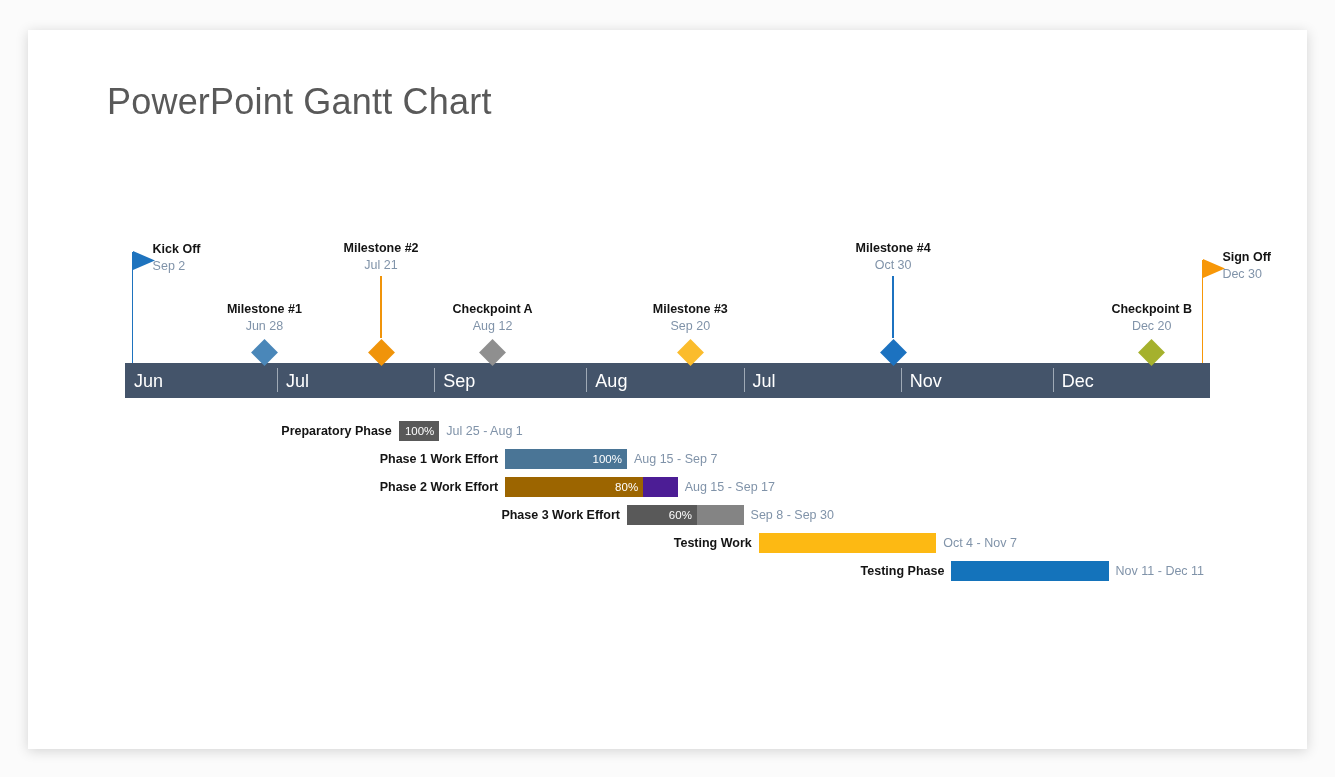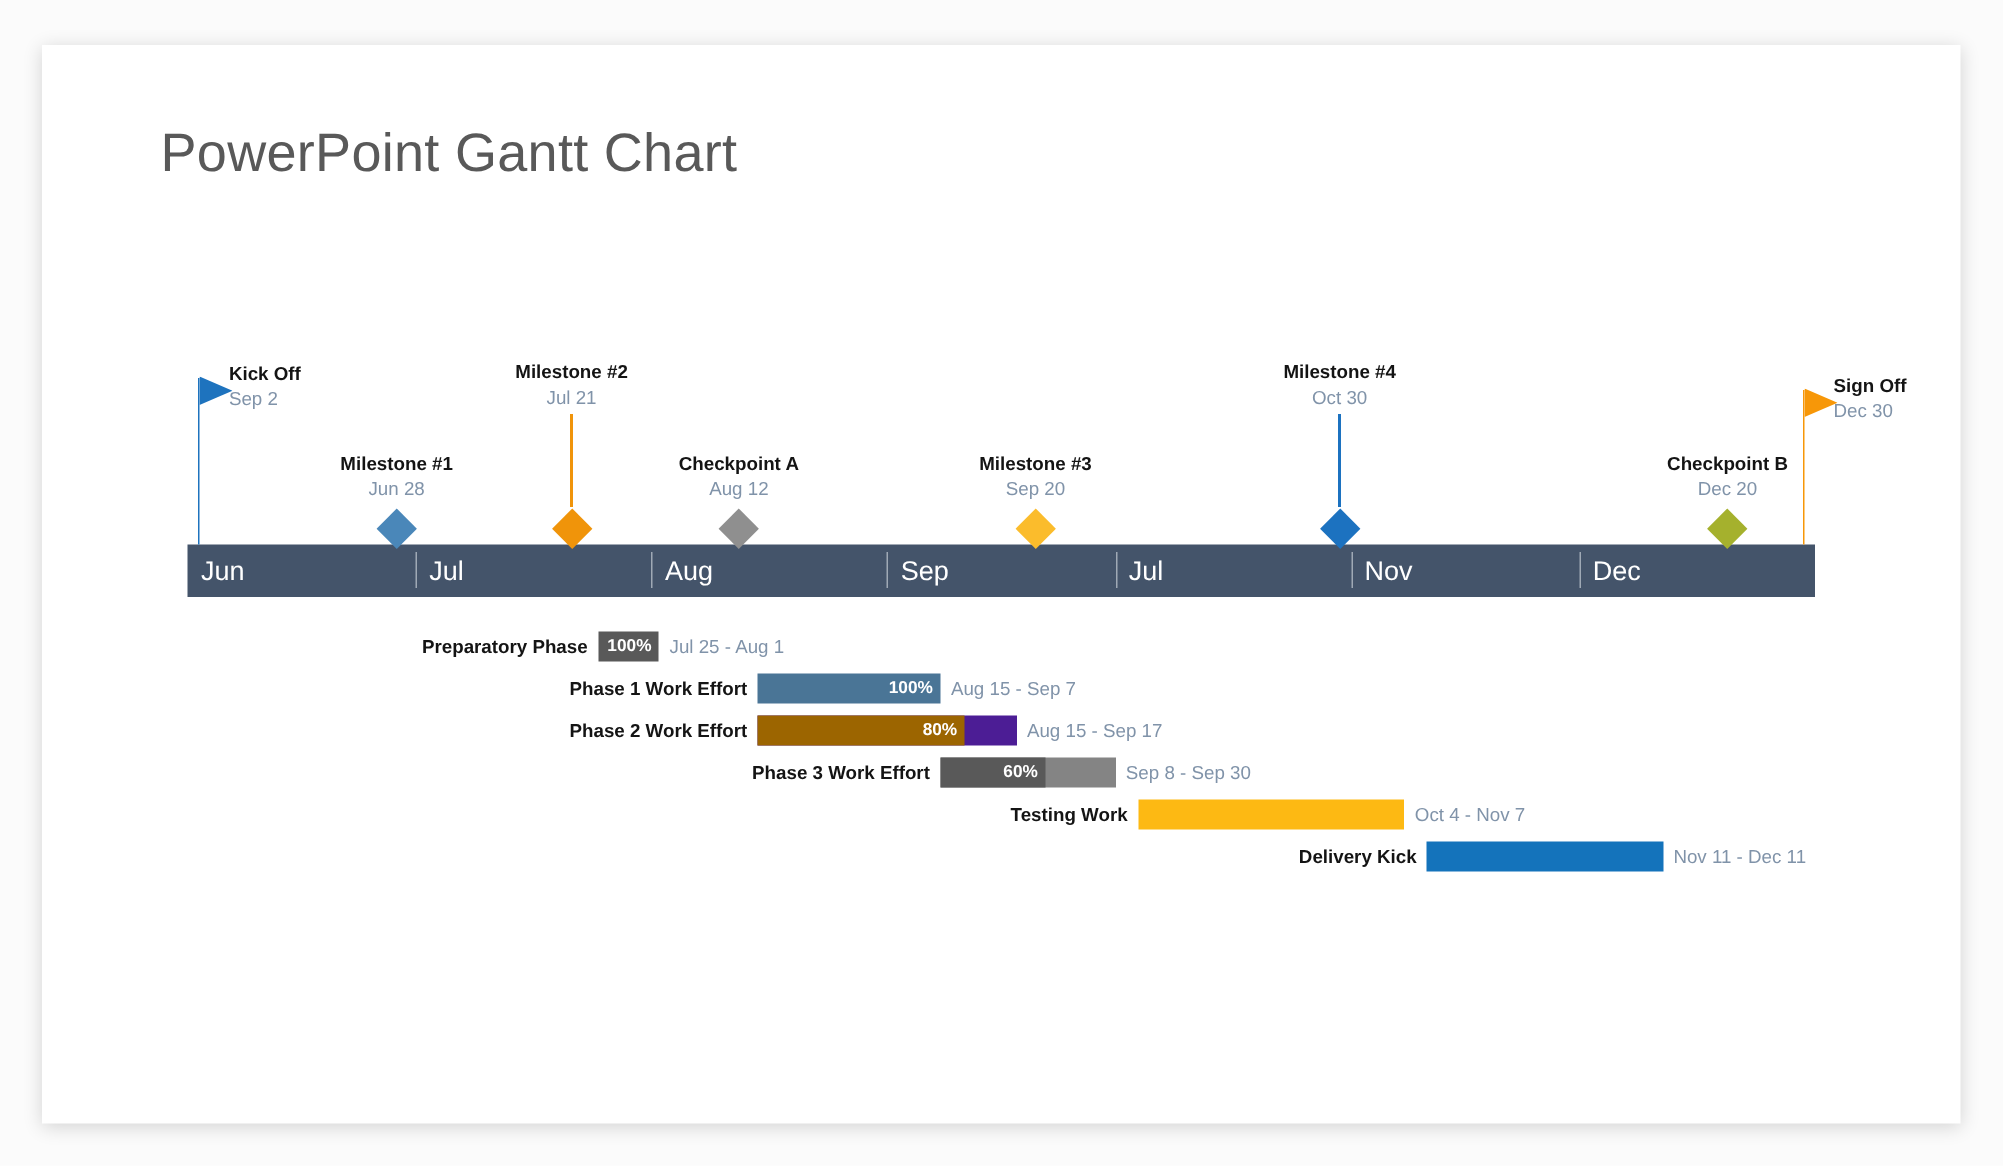--- a/index.html
+++ b/index.html
@@ -31,43 +31,43 @@
   .ms-label{ position:absolute; }
   .ms-label.center{ text-align:center; }
   .ms-label.left{ text-align:left; }
   .ms-name{ font-size:12.5px; font-weight:700; color:var(--name); white-space:nowrap; }
   .ms-date{ font-size:12.5px; color:var(--date); margin-top:3px; white-space:nowrap; }
 
   
   .task-name{ position:absolute; height:20px; line-height:20px; font-size:12.5px;
     font-weight:700; color:var(--name); text-align:right; white-space:nowrap; }
   .task-bar{ position:absolute; height:20px; }
-  .task-done{ height:100%; display:flex; align-items:center; justify-content:flex-end;font-weight:bold; }
+  .task-done{ height:100%; display:flex; align-items:center; justify-content:flex-end; }
   .task-pct{ font-size:11.5px; color:#ffffff; padding-right:5px; }
   .task-date{ position:absolute; height:20px; line-height:20px; font-size:12.5px;
     color:var(--date); white-space:nowrap; }
 </style>
 </head>
 <body>
 
 <div class="slide">
   <div class="slide-title">PowerPoint Gantt Chart</div>
   <div class="gantt-layer">
     <div class="band">
         <div class="month-cell" style="width: 152.103px;">
           <span class="month-label">Jun</span>
         </div>
         <div class="month-cell" style="width: 157.173px;">
           <span class="month-label">Jul</span>
         </div>
+        <div class="month-cell" style="width: 152.103px;">
+          <span class="month-label">Sep</span>
+        </div>
         <div class="month-cell" style="width: 157.173px;">
           <span class="month-label">Aug</span>
-        </div>
-        <div class="month-cell" style="width: 152.103px;">
-          <span class="month-label">Sep</span>
         </div>
         <div class="month-cell" style="width: 157.173px;">
           <span class="month-label">Jul</span>
         </div>
         <div class="month-cell" style="width: 152.103px;">
           <span class="month-label">Nov</span>
         </div>
         <div class="month-cell" style="width: 157.173px;">
           <span class="month-label">Dec</span>
         </div>
@@ -144,17 +144,17 @@
       <div class="task-name" style="left: 0px; top: 475px; width: 591.939px;">Phase 3 Work Effort</div>
       <div class="task-bar" style="left: 598.939px; top: 475px; width: 116.612px; background: rgb(132, 132, 132);">
         <div class="task-done" style="width: 60%; background: rgb(89, 89, 89);">
           <span class="task-pct">60%</span>
         </div>
       </div>
       <div class="task-date" style="left: 722.551px; top: 475px;">Sep 8 - Sep 30</div>
       <div class="task-name" style="left: 0px; top: 503px; width: 723.762px;">Testing Work</div>
       <div class="task-bar" style="left: 730.762px; top: 503px; width: 177.453px; background: rgb(253, 185, 19);"></div>
       <div class="task-date" style="left: 915.215px; top: 503px;">Oct 4 - Nov 7</div>
-      <div class="task-name" style="left: 0px; top: 531px; width: 916.425px;">Delivery Kick</div>
+      <div class="task-name" style="left: 0px; top: 531px; width: 916.425px;">Testing Phase</div>
       <div class="task-bar" style="left: 923.425px; top: 531px; width: 157.173px; background: rgb(20, 115, 187);"></div>
       <div class="task-date" style="left: 1087.6px; top: 531px;">Nov 11 - Dec 11</div>
     </div>
 </div>
 
 </body></html>

